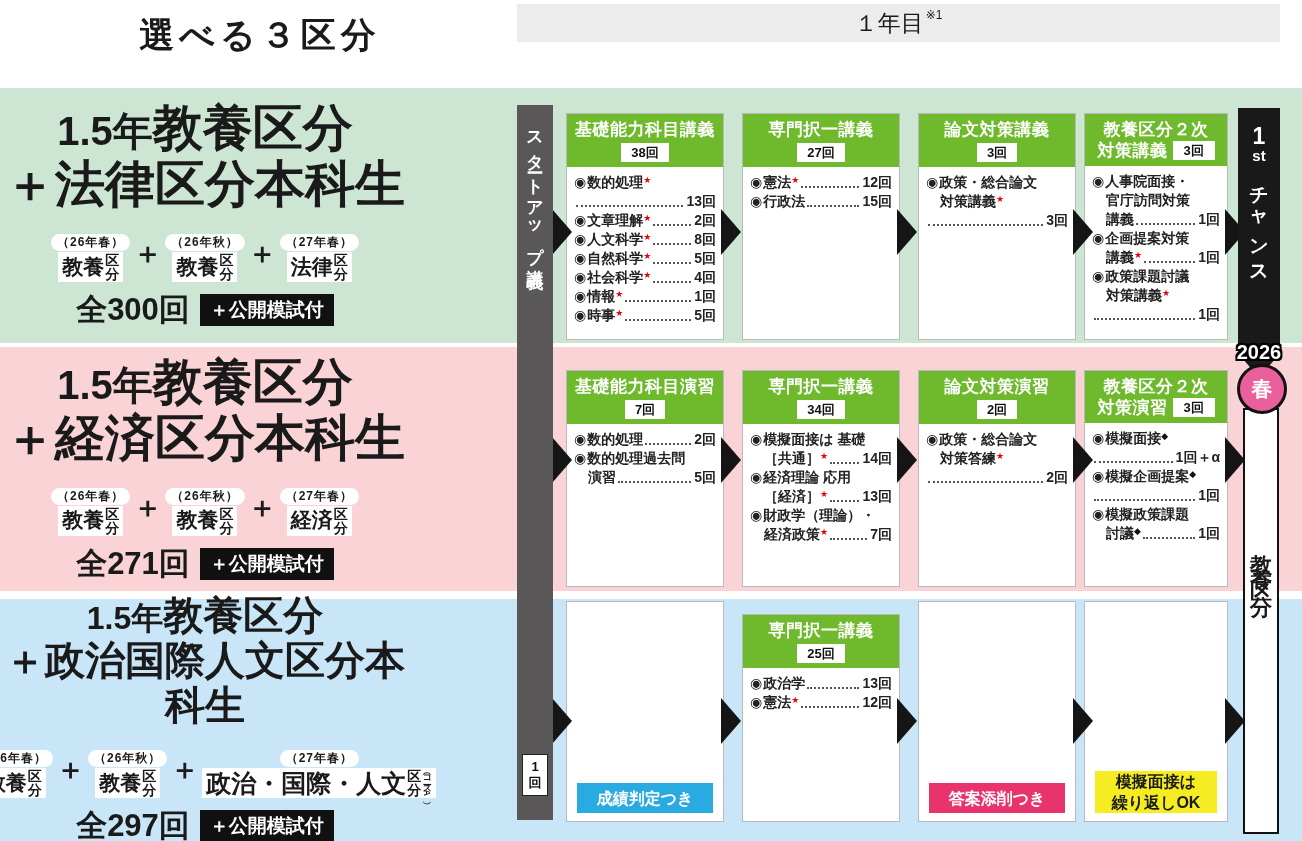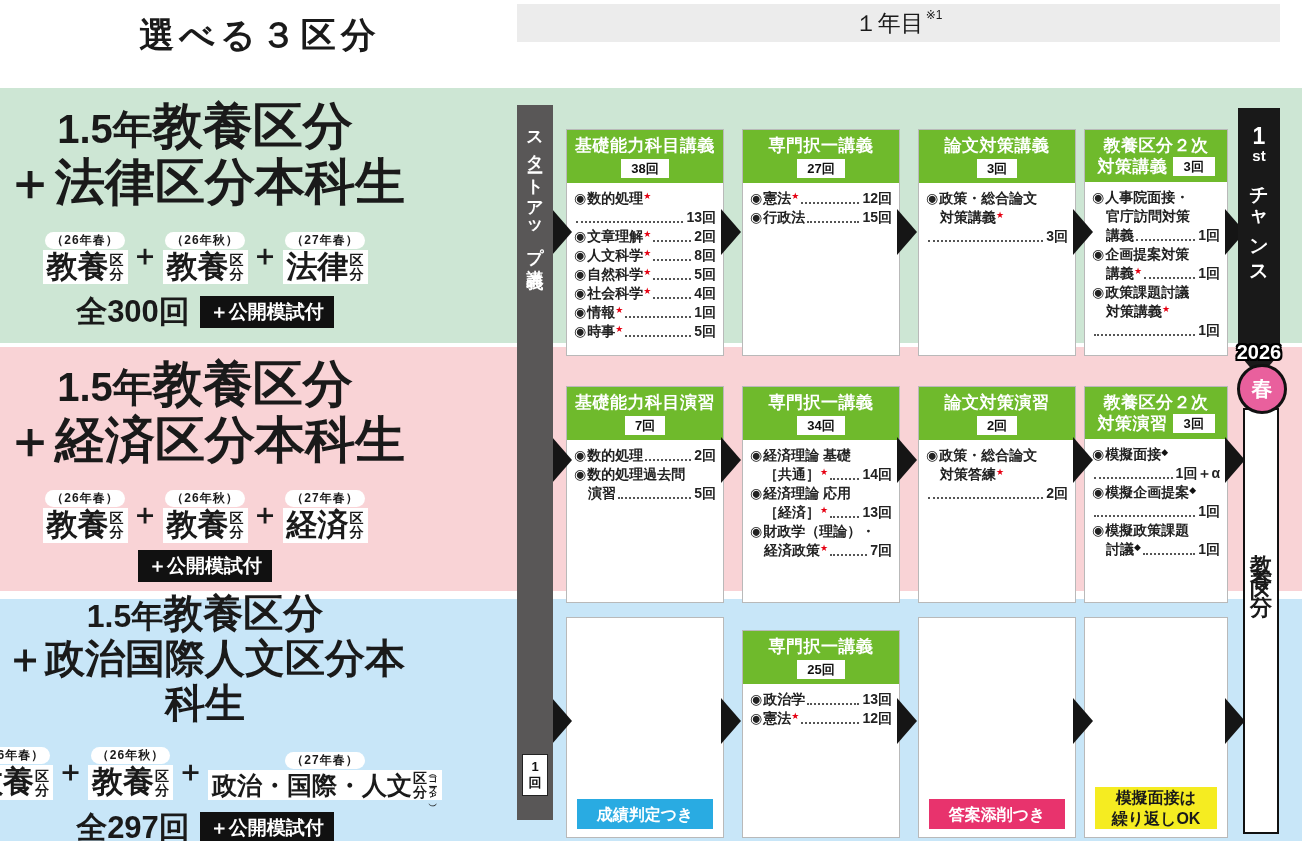--- a/index.html
+++ b/index.html
@@ -44,30 +44,30 @@
   
   .track-label{position:absolute;left:0;width:410px;display:flex;flex-direction:column;align-items:center;
         justify-content:center;z-index:2;}
   .track-title{text-align:center;font-weight:bold;line-height:1.12;}
   .tt-prefix{font-size:0.8em;}
   .track-formula{display:flex;align-items:flex-end;justify-content:center;margin-top:22px;}
   .chip{display:flex;flex-direction:column;align-items:center;}
   .chip-period{background:#fff;border-radius:9px;padding:0 6px;font-size:12px;font-weight:bold;letter-spacing:1px;
         line-height:17px;margin-bottom:1px;white-space:nowrap;}
   .chip-main{background:#fff;padding:1px 4px;display:flex;align-items:center;}
-  .chip-name{font-size:31px;font-weight:bold;line-height:1.05;white-space:nowrap;}
+  .chip-name{font-size:21px;font-weight:bold;line-height:1.05;white-space:nowrap;}
   .chip-name.small{font-size:25px;}
   .chip-suffix{display:flex;flex-direction:column;font-size:14px;font-weight:bold;line-height:14px;margin-left:1px;}
   .chip-note{writing-mode:vertical-rl;font-size:9px;font-weight:bold;line-height:10px;margin-left:1px;}
   .formula-plus{font-size:29px;font-weight:bold;margin:0 3px 8px;}
   .track-total{display:flex;align-items:center;gap:10px;margin-top:7px;}
   .total-label{font-size:31px;font-weight:bold;}
   .total-badge{background:#111;color:#fff;font-size:19px;font-weight:bold;padding:3px 10px;}
   
-  .course-box{position:absolute;background:#fff;border:1px solid #b9b9b9;z-index:2;margin-top:16px;}
+  .course-box{position:absolute;background:#fff;border:1px solid #b9b9b9;z-index:2;}
   .box-header{background:var(--green);color:#fff;text-align:center;padding:5px 2px;}
   .bh-line{font-size:17px;font-weight:bold;line-height:21px;letter-spacing:0.5px;}
   .bh-badge{display:inline-block;background:#fff;color:#111;font-size:13px;font-weight:bold;line-height:19px;
         padding:0 10px;margin-top:3px;}
   .bh-inline{display:flex;align-items:center;justify-content:center;gap:6px;}
   .bh-inline .bh-badge{margin-top:0;}
   .box-items{padding:6px 7px 4px;}
   .item-line{display:flex;align-items:flex-start;font-size:14px;font-weight:bold;line-height:19px;color:#222;}
   .indent{padding-left:14px;}
   .bullet{margin-right:1px;}
@@ -342,20 +342,21 @@
             <div class="chip-main">
               <span class="chip-name">経済</span>
               <span class="chip-suffix">
                 <span>区</span>
                 <span>分</span>
               </span>
             </div>
           </div>
         </div>
         <div class="track-total">
+          <span class="total-label">全271回</span>
           <span class="total-badge">＋公開模試付</span>
         </div>
       </div>
       <div class="course-box" style="left: 566px; top: 370px; width: 156px; height: 215px;">
         <div class="box-header">
           <div class="bh-line"><span>基礎能力科目演習</span></div>
           <div><span class="bh-badge">7回</span></div>
         </div>
         <div class="box-items">
           <div>
@@ -381,21 +382,21 @@
       </div>
       <div class="course-box" style="left: 742px; top: 370px; width: 156px; height: 215px;">
         <div class="box-header">
           <div class="bh-line"><span>専門択一講義</span></div>
           <div><span class="bh-badge">34回</span></div>
         </div>
         <div class="box-items">
           <div>
             <div class="item-line">
               <span class="bullet">◉</span>
-              <span>経済理論 基礎</span>
+              <span>模擬面接は 基礎</span>
             </div>
             <div class="item-line indent">
               <span>［共通］</span>
               <span class="mark mark-star">★</span>
               <span class="leader"></span>
               <span class="count">14回</span>
             </div>
           </div>
           <div>
             <div class="item-line">

